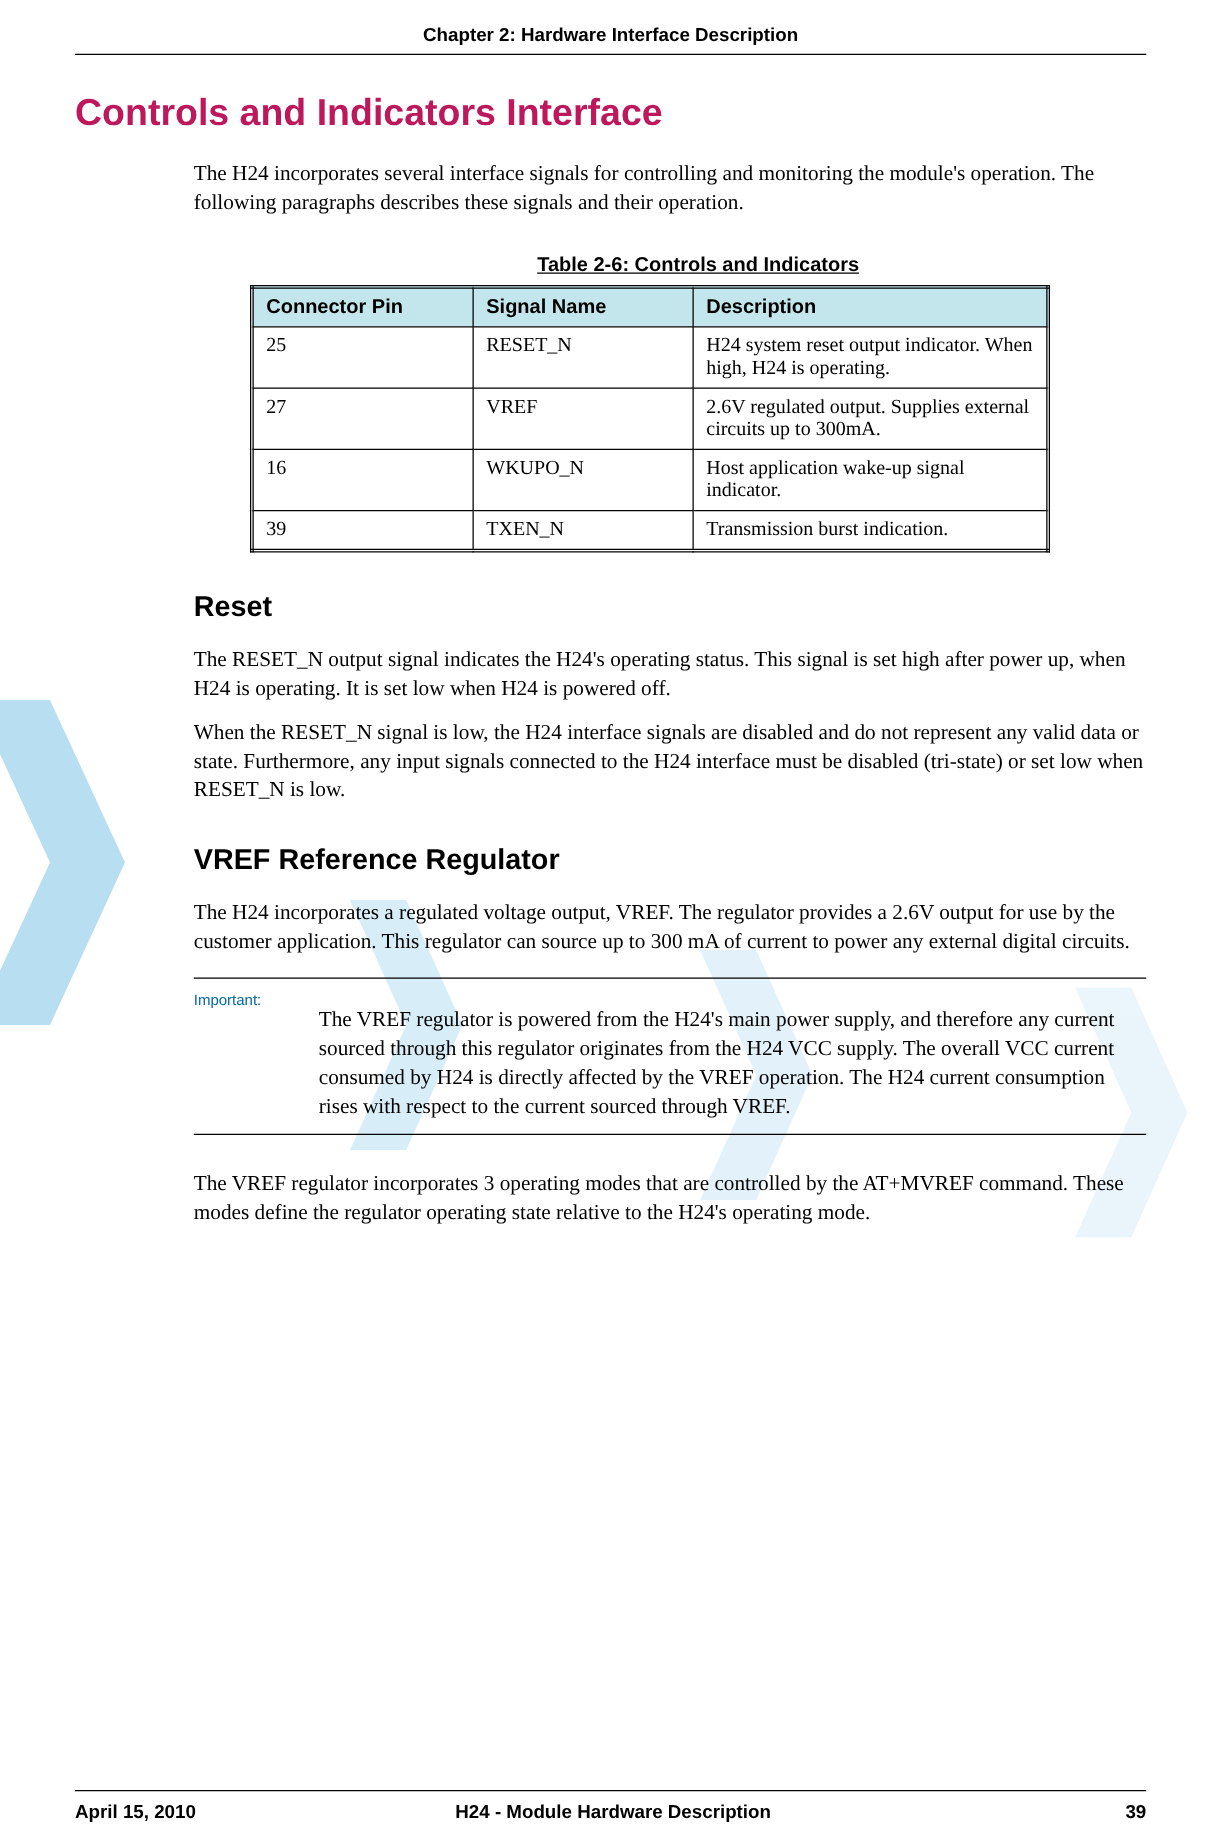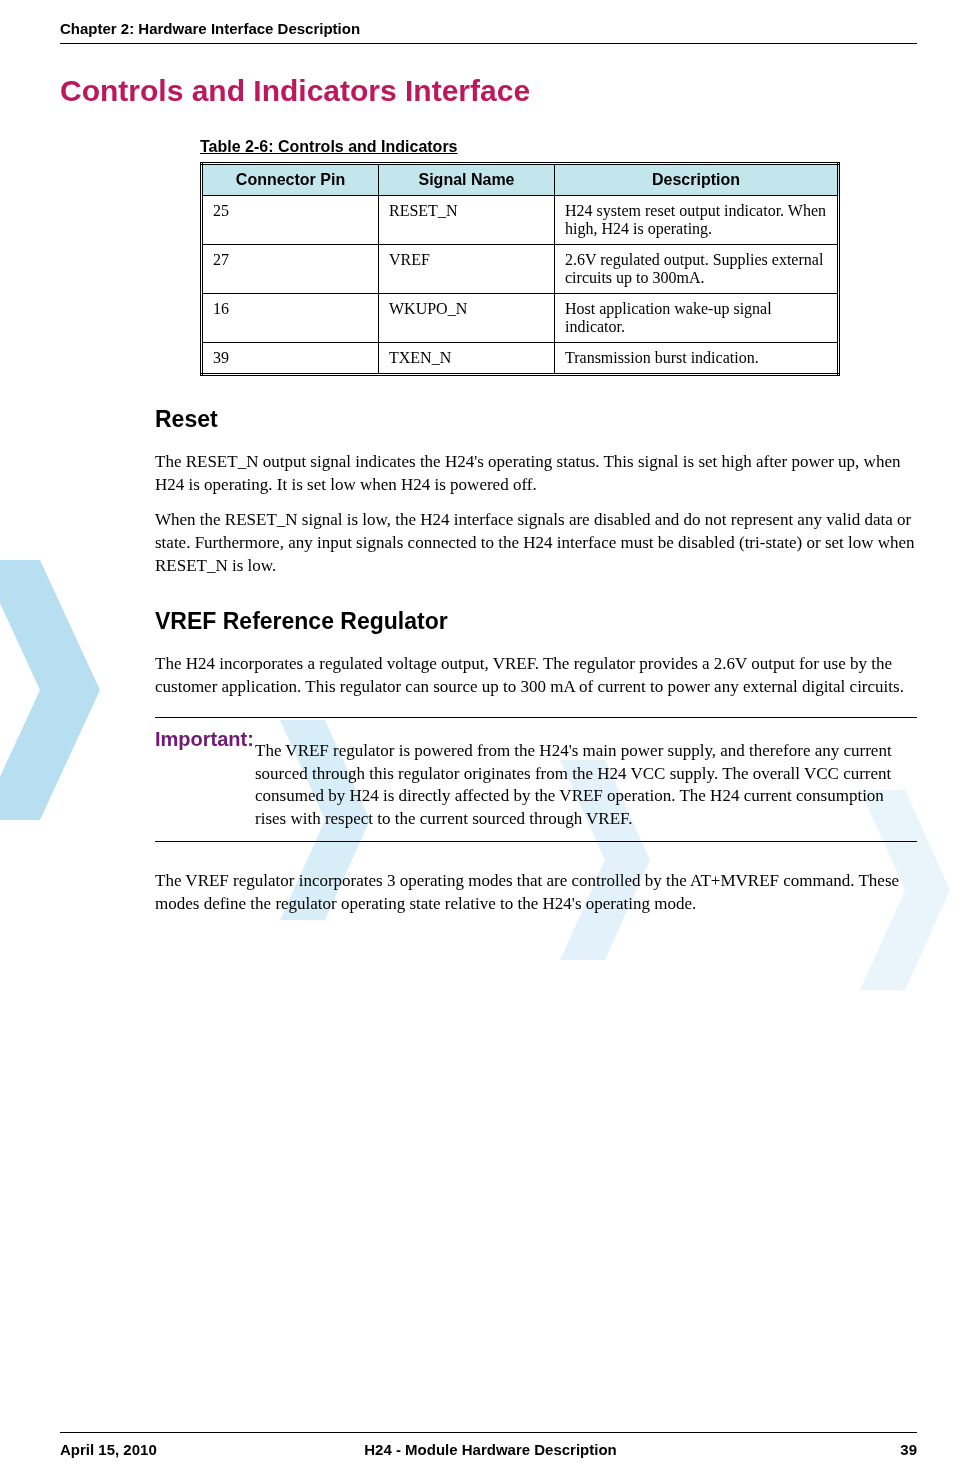--- a/index.html
+++ b/index.html
@@ -14,21 +14,21 @@
     position: relative;
     box-sizing: border-box;
   }
   .page {
     padding: 20px 60px 0 60px;
     box-sizing: border-box;
     position: relative;
     z-index: 2;
   }
   .header {
-    text-align: left;
+    text-align: center;
     font-family: Arial, Helvetica, sans-serif;
     font-weight: bold;
     font-size: 15px;
     padding-bottom: 6px;
     border-bottom: 1px solid #000;
     margin-bottom: 30px;
   }
   h1.section-title {
     color: #be185d;
     font-family: Arial, Helvetica, sans-serif;
@@ -43,21 +43,21 @@
     margin: 0 0 12px 0;
     line-height: 1.35;
   }
   .link {
     color: #0054a6;
   }
   .table-wrap {
     margin: 30px 0 30px 140px;
   }
   .table-caption {
-    text-align: left;
+    text-align: center;
     font-family: Arial, Helvetica, sans-serif;
     font-weight: bold;
     font-size: 16px;
     text-decoration: underline;
     margin-bottom: 6px;
   }
   table.signals {
     border-collapse: collapse;
     width: 640px;
     border: 3px double #000;
@@ -66,44 +66,44 @@
     border: 1px solid #000;
     padding: 6px 10px;
     vertical-align: top;
     text-align: left;
     font-size: 16px;
   }
   table.signals th {
     background: #c3e5ec;
     font-family: Arial, Helvetica, sans-serif;
     font-weight: bold;
-    text-align: center;
+    text-align: left;
   }
   table.signals td:nth-child(1) { width: 155px; }
   table.signals td:nth-child(2) { width: 155px; }
   h2.subsection {
     font-family: Liberation Sans, sans-serif;
     font-weight: bold;
     font-size: 23px;
     margin: 30px 0 18px 0;
   }
   .important-block {
     border-top: 1px solid #000;
     border-bottom: 1px solid #000;
     padding: 10px 0;
     margin: 18px 0 28px 0;
     display: flex;
   }
   .important-label {
     font-family: Arial, Helvetica, sans-serif;
-    font-weight: bold;
-    color: #701a75;
+    font-weight: normal;
+    color: #0369a1;
     width: 100px;
     flex-shrink: 0;
-    font-size: 20px;
+    font-size: 12px;
   }
   .important-text {
     flex: 1;
     line-height: 1.35;
     margin-top: 12px;
   }
   .footer {
     position: absolute;
     bottom: 20px;
     left: 60px;
@@ -151,20 +151,21 @@
       <path d="M0,0 L45,0 L90,100 L45,200 L0,200 L45,100 Z" fill="#d9eef8"></path>
     </svg>
 </div>
 
 <div class="page">
   <div class="header">Chapter 2:  Hardware Interface Description</div>
 
   <h1 class="section-title">Controls and Indicators Interface</h1>
 
   <div class="body-indent">
+    <p>The H24 incorporates several interface signals for controlling and monitoring the module's operation. The following paragraphs describes these signals and their operation.</p>
   </div>
 
   <div class="table-wrap">
     <div class="table-caption">Table 2-6: Controls and Indicators</div>
     <table class="signals">
       <thead>
         <tr>
           <th>Connector Pin</th>
           <th>Signal Name</th>
           <th>Description</th>

